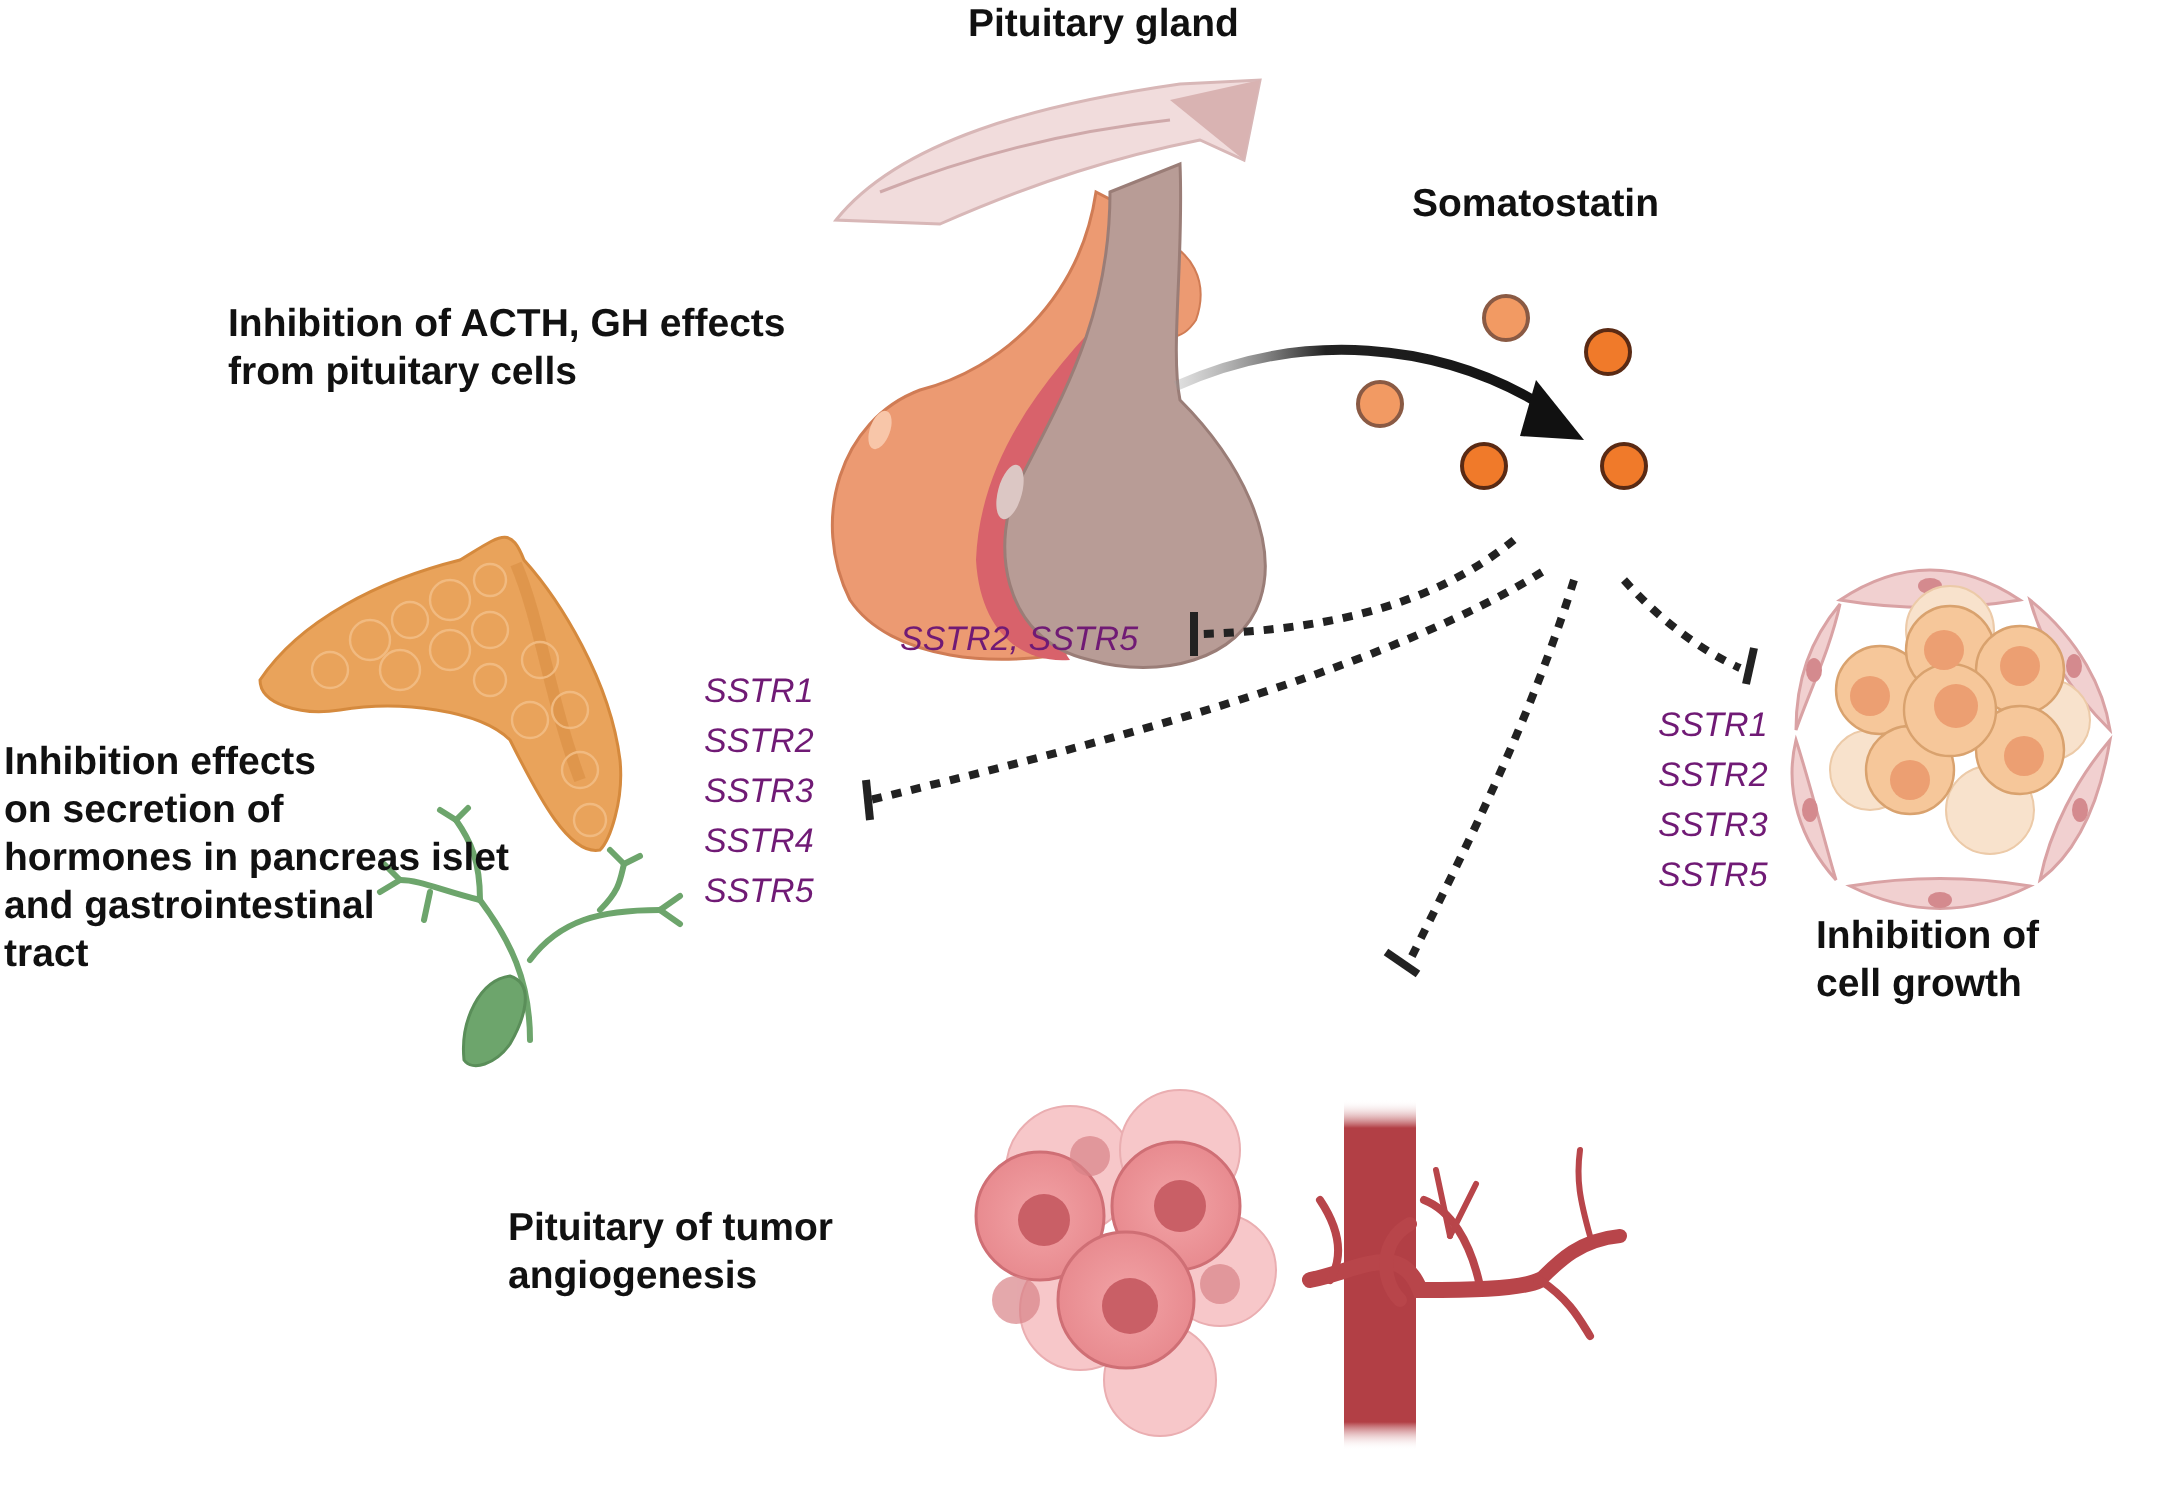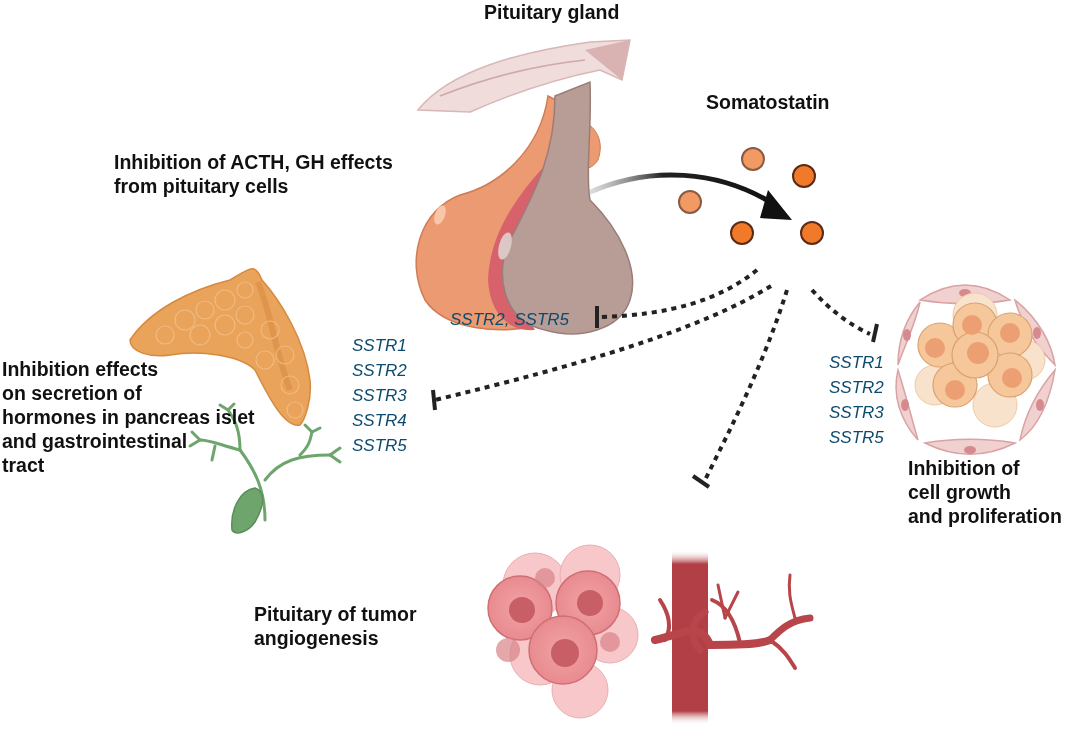--- a/index.html
+++ b/index.html
@@ -1,19 +1,19 @@
 <!DOCTYPE html>
 <html><head>
 <meta charset="utf-8">
 <style>
   html, body { margin:0; padding:0; background:#ffffff; }
   body { width:1080px; height:743px; position:relative; overflow:hidden; font-family:"Liberation Sans", sans-serif; }
   #stage { position:absolute; left:0; top:0; width:904px; height:743px; }
   .lbl { position:absolute; color:#111; font-weight:bold; font-size:19.5px; line-height:24px; white-space:nowrap; }
-  .rcp { position:absolute; color:#0c4a6e; font-style:italic; font-size:17px; line-height:24px; white-space:nowrap; }
+  .rcp { position:absolute; color:#701a75; font-style:italic; font-size:17px; line-height:24px; white-space:nowrap; }
   .stack span { display:block; }
 </style>
 </head>
 <body>
 
 <div id="stage">
 
   <svg width="1080" height="743" viewBox="0 0 1080 743" style="position:absolute;left:0;top:0">
     <defs>
       <radialGradient id="tumorG" cx="50%" cy="50%" r="60%">
@@ -207,21 +207,21 @@
 
   <div class="lbl" style="left:484px;top:0px;">Pituitary gland</div>
   <div class="lbl" style="left:706px;top:90px;">Somatostatin</div>
 
   <div class="lbl stack" style="left:114px;top:150px;">
     <span>Inhibition of ACTH, GH effects</span>
     <span>from pituitary cells</span>
   </div>
   <div class="rcp" style="left:450px;top:308px;">SSTR2, SSTR5</div>
 
-  <div class="lbl stack" style="left:2px;top:357px;">
+  <div class="lbl stack" style="left:2px;top:369px;">
     <span>Inhibition effects</span>
     <span>on secretion of</span>
     <span>hormones in pancreas islet</span>
     <span>and gastrointestinal</span>
     <span>tract</span>
   </div>
   <div class="rcp stack" style="left:352px;top:333px;line-height:25px;">
     <span>SSTR1</span>
     <span>SSTR2</span>
     <span>SSTR3</span>
@@ -231,20 +231,19 @@
 
   <div class="rcp stack" style="left:829px;top:350px;line-height:25px;">
     <span>SSTR1</span>
     <span>SSTR2</span>
     <span>SSTR3</span>
     <span>SSTR5</span>
   </div>
   <div class="lbl stack" style="left:908px;top:456px;">
     <span>Inhibition of</span>
     <span>cell growth</span>
-    <span>and proliferation</span>
   </div>
 
   <div class="lbl stack" style="left:254px;top:602px;">
     <span>Pituitary of tumor</span>
     <span>angiogenesis</span>
   </div>
 </div>
 
 </body></html>

